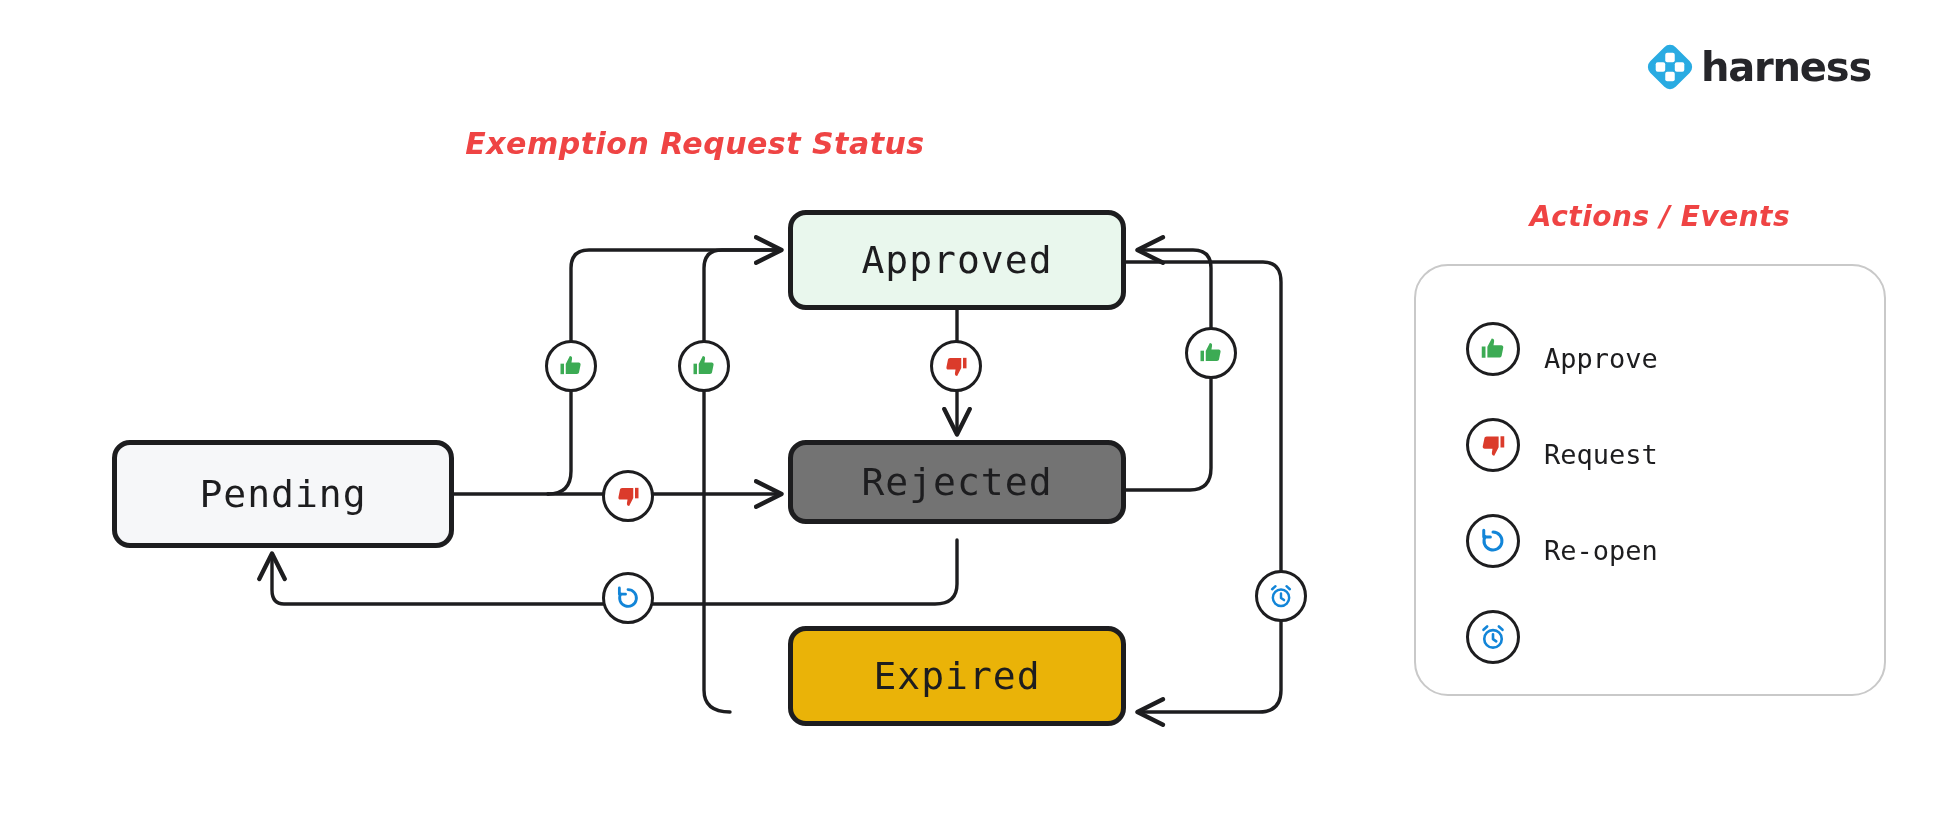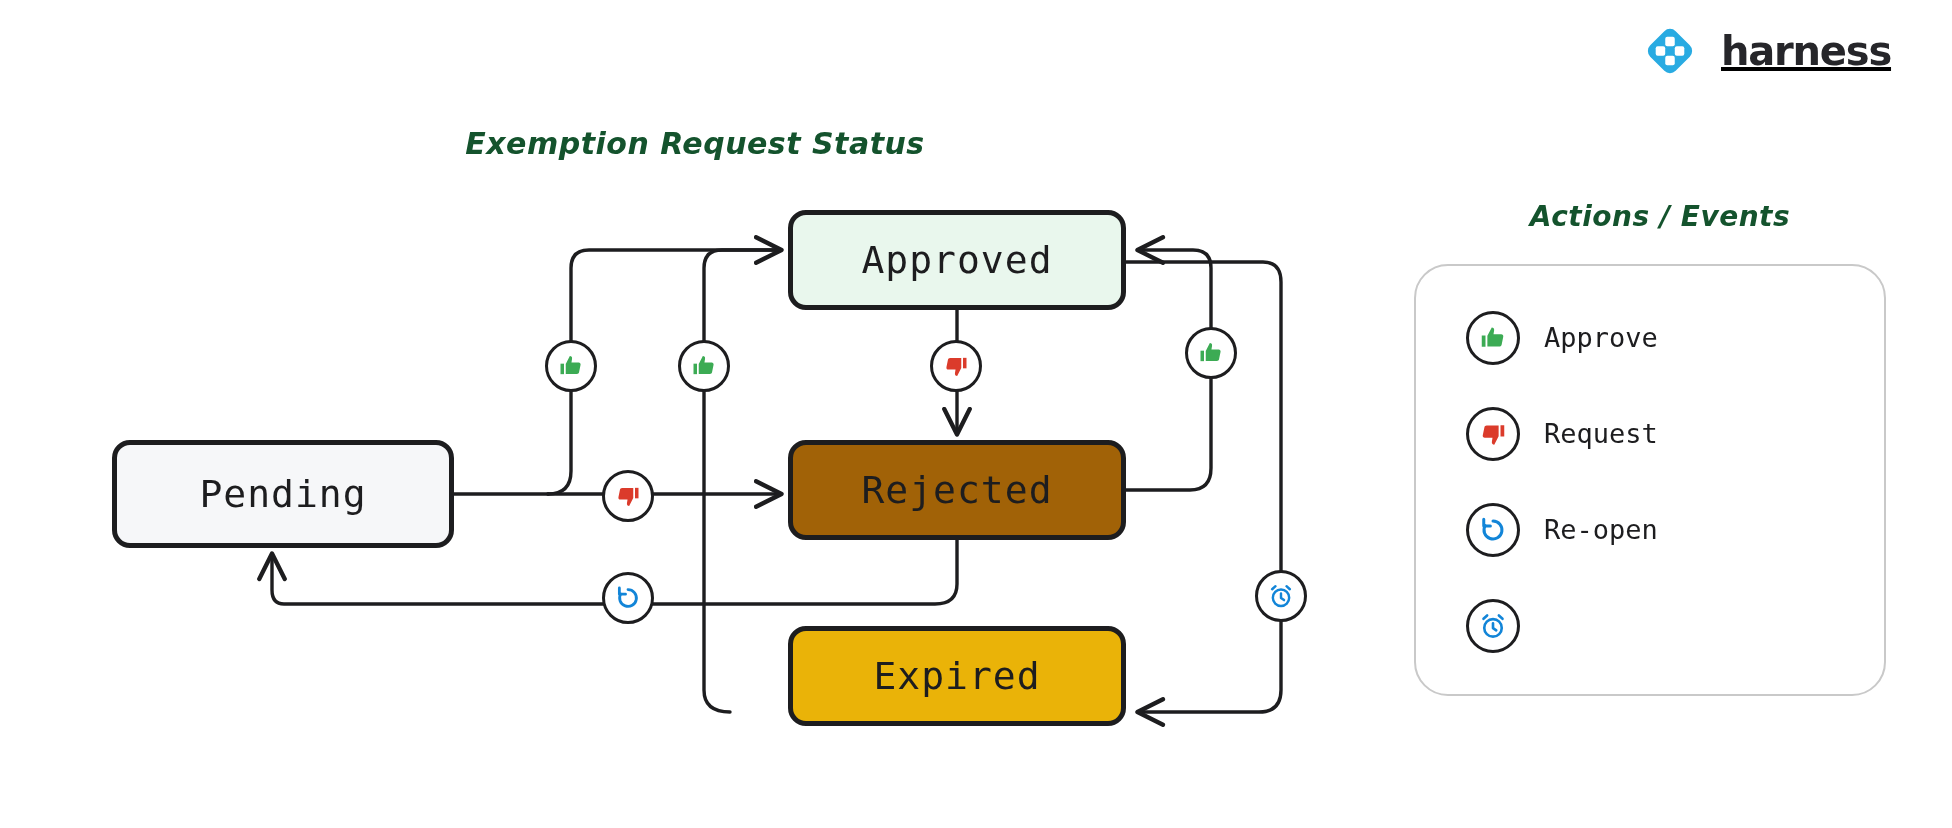--- a/index.html
+++ b/index.html
@@ -18,25 +18,24 @@
   }
   #root {
     position: absolute;
     inset: 0;
   }
 
   
   .brand {
     position: absolute;
     left: 1645px;
-    top: 26px;
+    top: 42px;
     display: flex;
     align-items: center;
-    gap: 26px;
-    text-decoration: underline;
+    gap: 6px;
   }
   .brand-mark {
     width: 50px;
     height: 50px;
     flex: 0 0 auto;
   }
   .brand-name {
     font-family: "DejaVu Sans", sans-serif;
     font-weight: 700;
     font-size: 40px;
@@ -44,21 +43,21 @@
     color: #26262a;
     line-height: 1;
   }
 
   
   .hand {
     font-family: "DejaVu Sans", sans-serif;
     font-weight: 600;
     font-style: italic;
     letter-spacing: 0.5px;
-    color: #14532d;
+    color: #ef4444;
   }
   #diagram-title {
     position: absolute;
     left: 0;
     top: 126px;
     width: 1390px;
     text-align: center;
     font-size: 30px;
   }
   #legend-title {
@@ -89,21 +88,21 @@
     display: flex;
     align-items: center;
     justify-content: center;
     font-family: "DejaVu Sans Mono", monospace;
     font-size: 38px;
     color: #1d1d1f;
     letter-spacing: 1px;
   }
   #node-pending  { left: 112px;  top: 440px; width: 342px; height: 108px; background: #f6f7f9; }
   #node-approved { left: 788px;  top: 210px; width: 338px; height: 100px; background: #e9f7ed; }
-  #node-rejected { left: 788px;  top: 440px; width: 338px; height: 100px; background: #a16207; }
+  #node-rejected { left: 788px;  top: 440px; width: 338px; height: 84px; background: #737373; }
   #node-expired  { left: 788px;  top: 626px; width: 338px; height: 100px; background: #eab308; }
 
   
   .badge {
     position: absolute;
     width: 52px;
     height: 52px;
     border-radius: 50%;
     background: #ffffff;
     border: 3.5px solid #1d1d1f;
@@ -130,21 +129,21 @@
     width: 472px;
     height: 432px;
     box-sizing: border-box;
     border: 2.5px solid #c9c9c9;
     border-radius: 34px;
     background: #ffffff;
     padding: 34px 0 0 0;
   }
   .legend-item {
     display: flex;
-    align-items: center;
+    align-items: flex-end;
     gap: 24px;
     padding: 0 0 0 50px;
     height: 76px;
     margin-bottom: 20px;
   }
   .legend-item:last-child { margin-bottom: 0; }
   .legend-icon {
     flex: 0 0 auto;
     width: 54px;
     height: 54px;

